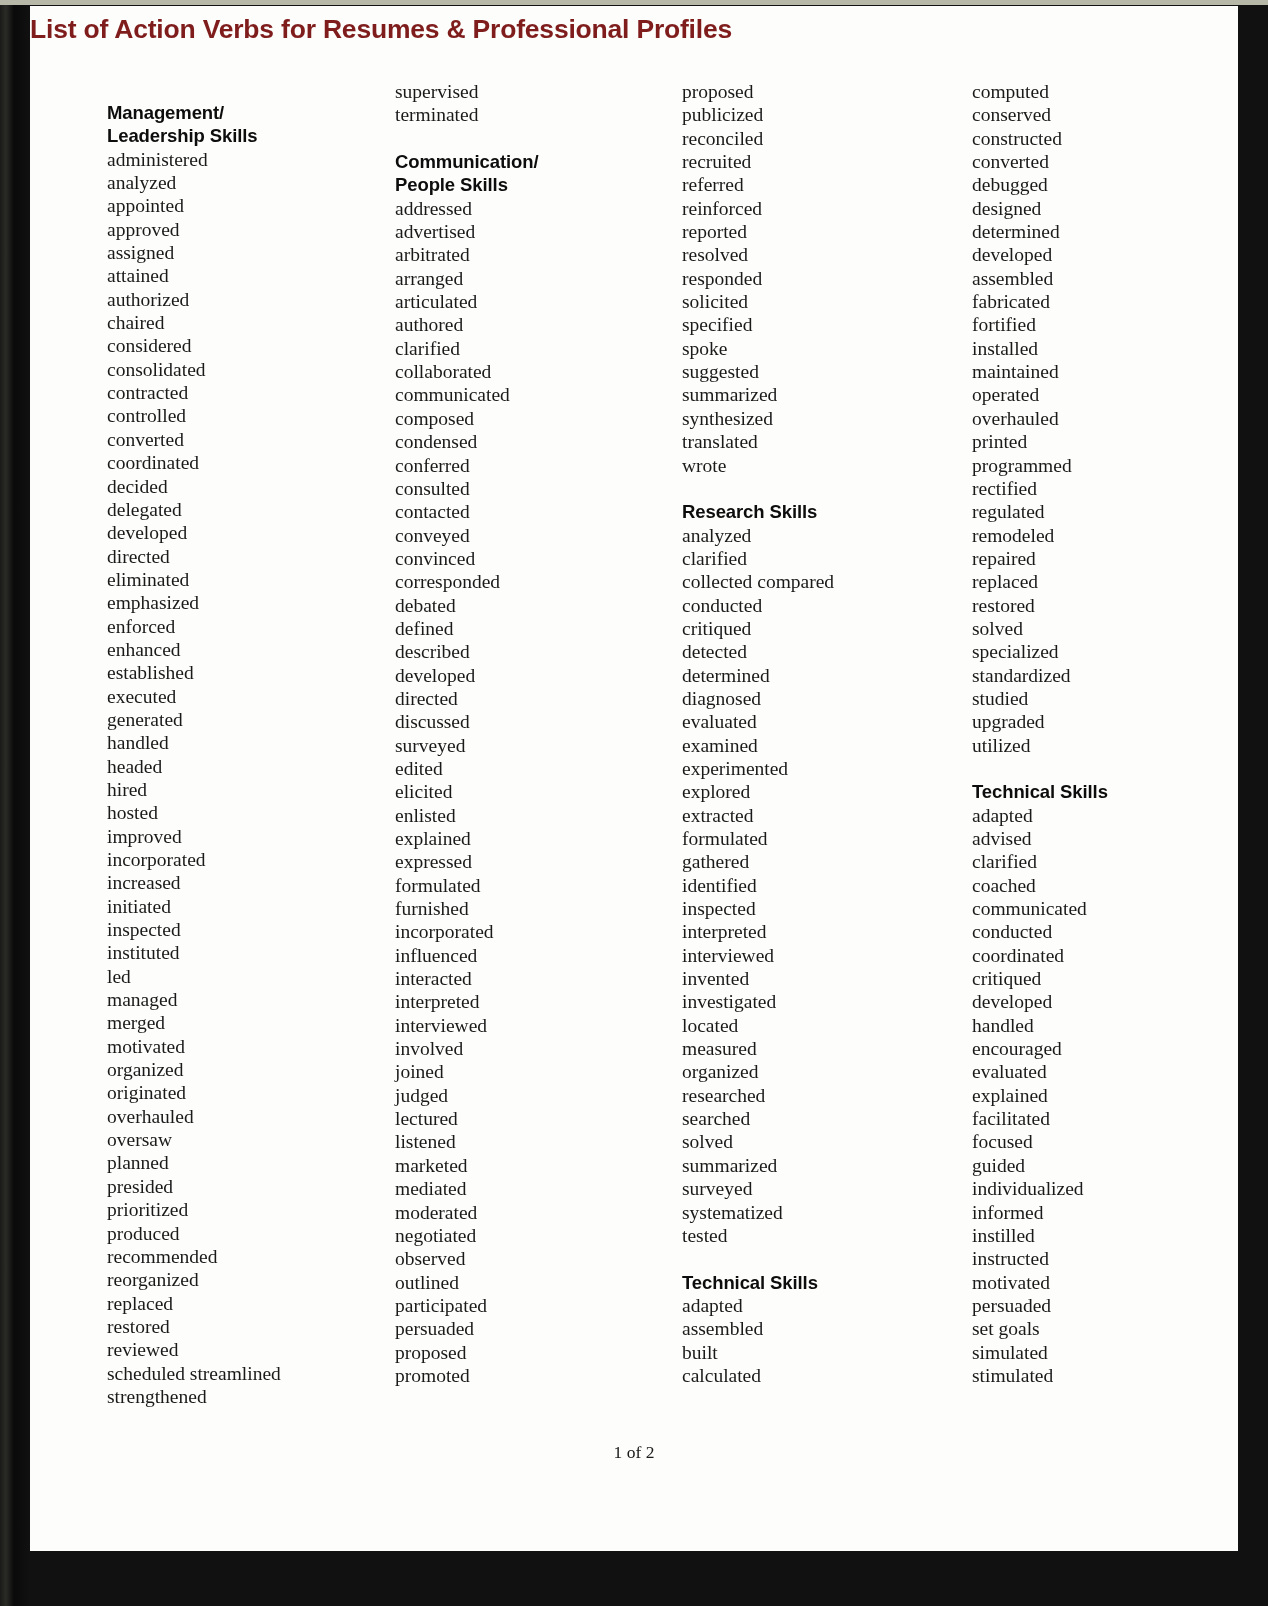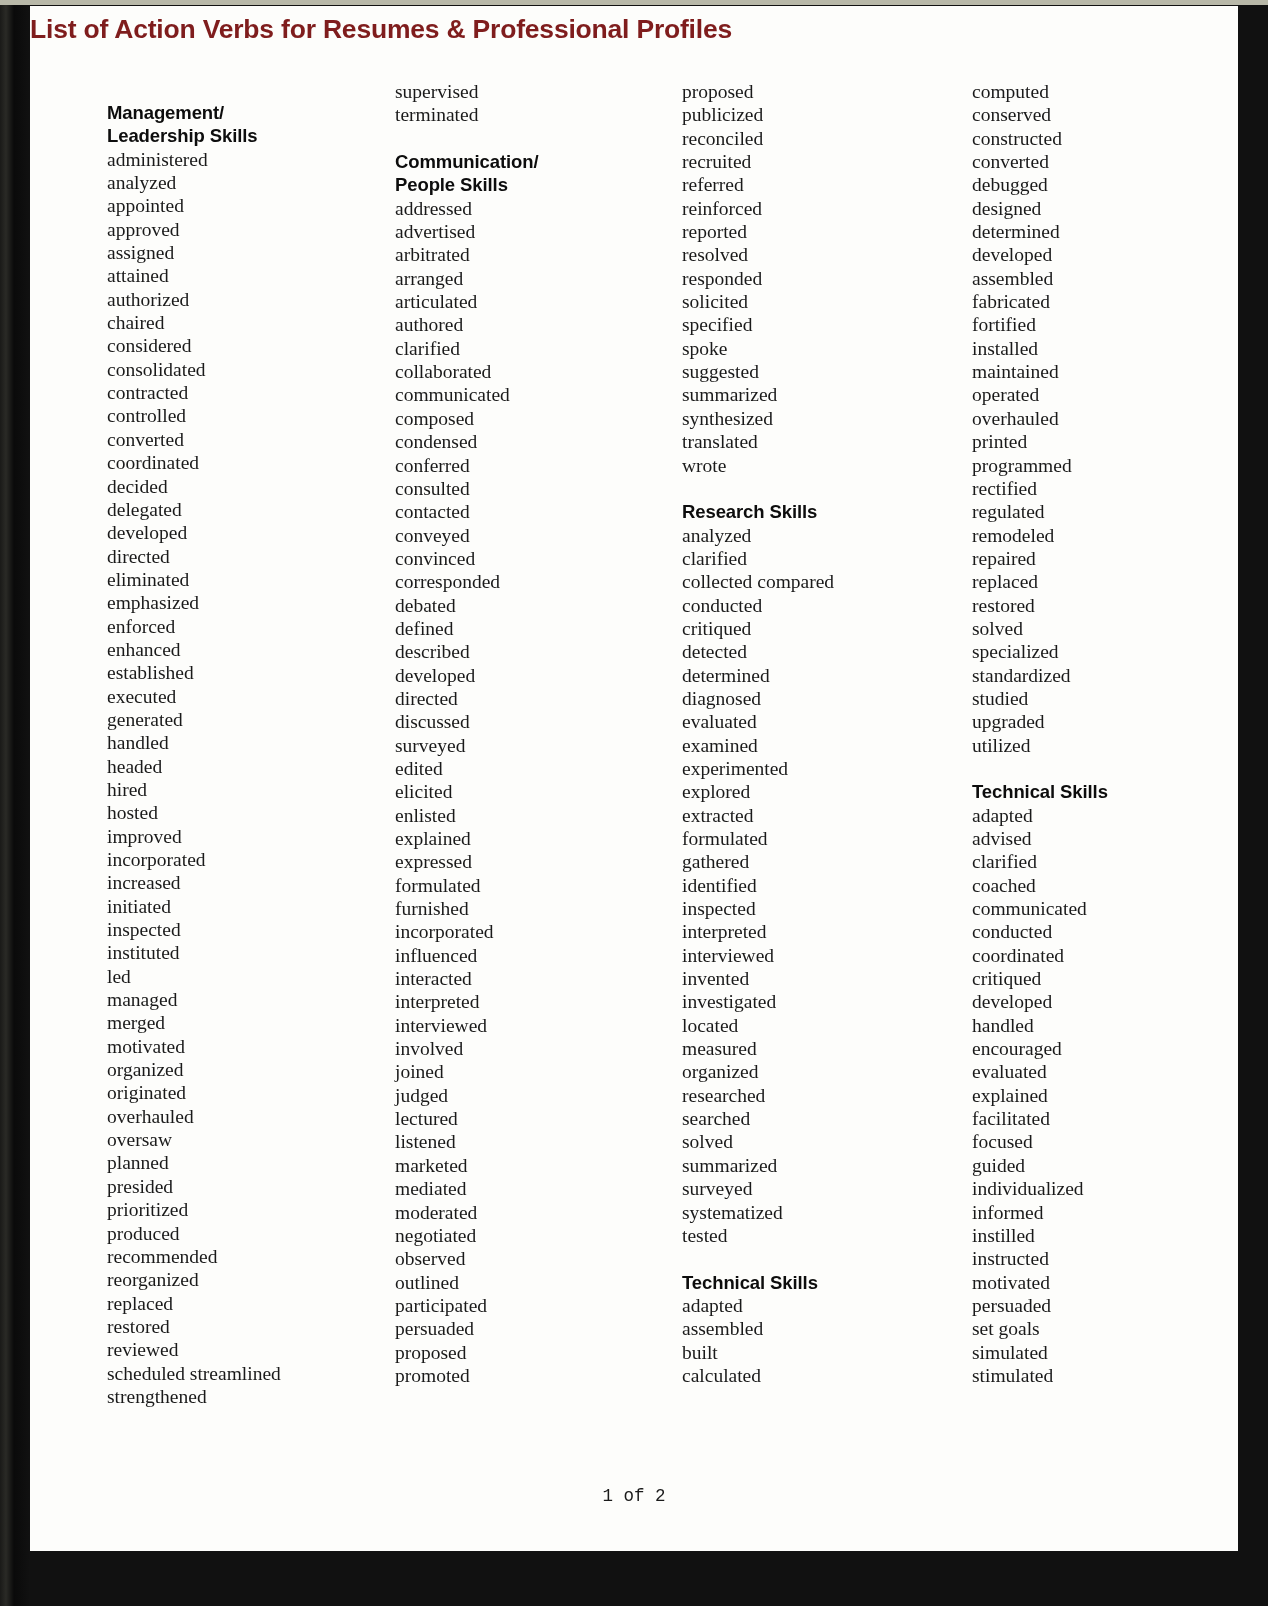--- a/index.html
+++ b/index.html
@@ -103,24 +103,24 @@
     letter-spacing: -0.1px;
   }
 
   .spacer {
     height: 23.35px;
   }
 
   .page-footer {
     position: absolute;
     left: 0;
-    top: 1480px;
+    top: 1436px;
     width: 1208px;
     text-align: center;
-    font-family: Liberation Mono, monospace;
+    font-family: Liberation Serif, serif;
     font-size: 17.5px;
     color: #1a1a1a;
   }
 </style>
 </head>
 <body>
 
 <div class="scan-frame">
   <div class="scan-frame-inner-shadow"></div>
 </div>

